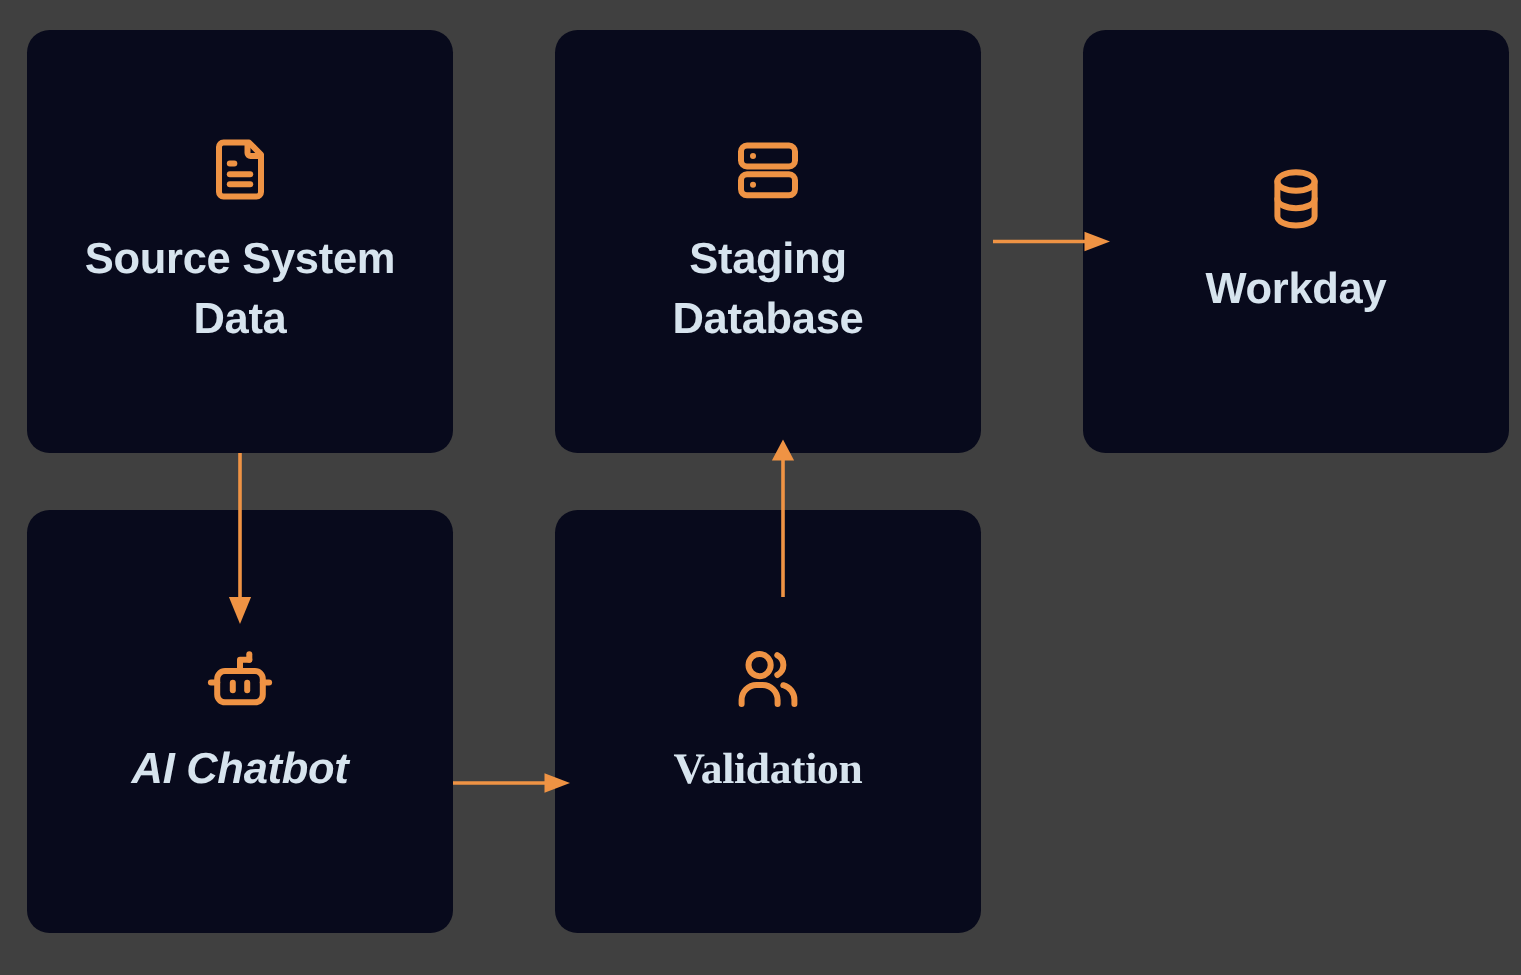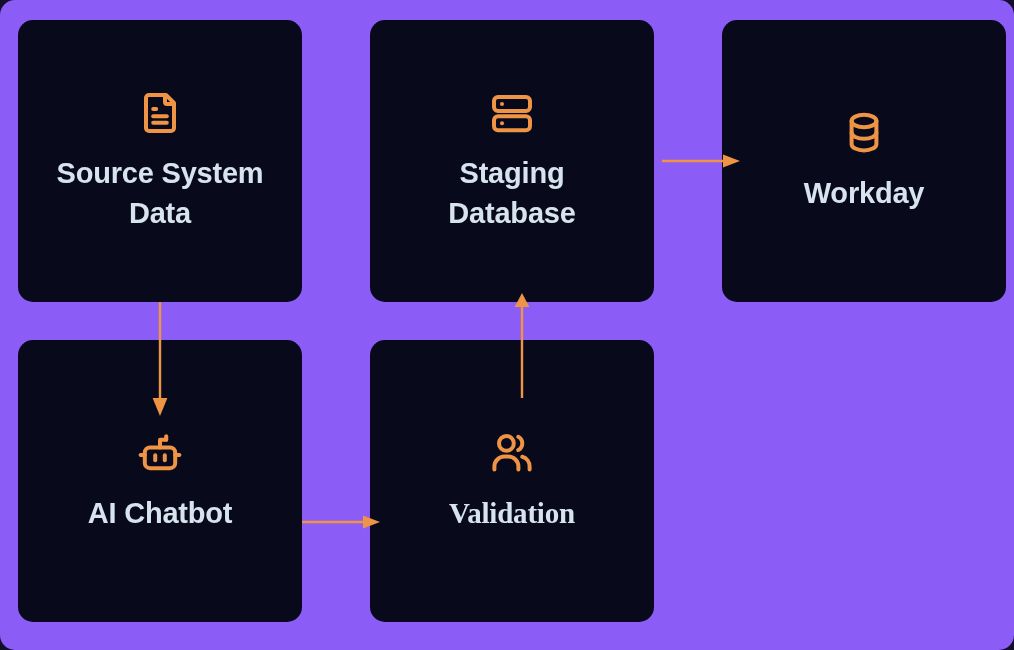--- a/index.html
+++ b/index.html
@@ -10,22 +10,21 @@
     width: 1014px;
     height: 650px;
     background: #120e2b;
     font-family: "Liberation Sans", sans-serif;
     overflow: hidden;
   }
   #diagram {
     position: relative;
     width: 1014px;
     height: 650px;
-    background: #8b5cf6;
-    border-radius: 15px;
+    background: #404040;
   }
   .node-card {
     position: absolute;
     background: #080a1c;
     border-radius: 15px;
     display: flex;
     flex-direction: column;
     align-items: center;
     justify-content: center;
     box-sizing: border-box;
@@ -93,21 +92,21 @@
     <span class="node-icon">
       <svg width="48" height="48" viewBox="0 0 24 24" fill="none" stroke="#ef9344" stroke-width="2" stroke-linecap="round" stroke-linejoin="round">
         <ellipse cx="12" cy="6" rx="6.2" ry="3.1"></ellipse>
         <path d="M5.8 6v11.6c0 1.71 2.78 3.1 6.2 3.1s6.2-1.39 6.2-3.1V6"></path>
         <path d="M5.8 11.8c0 1.71 2.78 3.1 6.2 3.1s6.2-1.39 6.2-3.1"></path>
       </svg>
     </span>
     <div class="node-label">Workday</div>
   </div>
 
-  <div class="node-card" style="left:18px; top:340px; width:284px; height:282px;">
+  <div class="node-card" style="left:18px; top:340px; width:284px; height:282px;font-style:italic;">
     <span class="node-icon">
       <svg width="48" height="48" viewBox="0 0 24 24" fill="none" stroke="#ef9344" stroke-width="2" stroke-linecap="round" stroke-linejoin="round">
         <rect x="4.4" y="9.2" width="15.2" height="10.4" rx="2.6"></rect>
         <path d="M12 9.2V5.4h3.1"></path>
         <path d="M15.1 3.6v1.8"></path>
         <line x1="4.4" y1="13" x2="2.3" y2="13"></line>
         <line x1="19.6" y1="13" x2="21.7" y2="13"></line>
         <line x1="9.6" y1="13.1" x2="9.6" y2="15.6"></line>
         <line x1="14.4" y1="13.1" x2="14.4" y2="15.6"></line>
       </svg>

